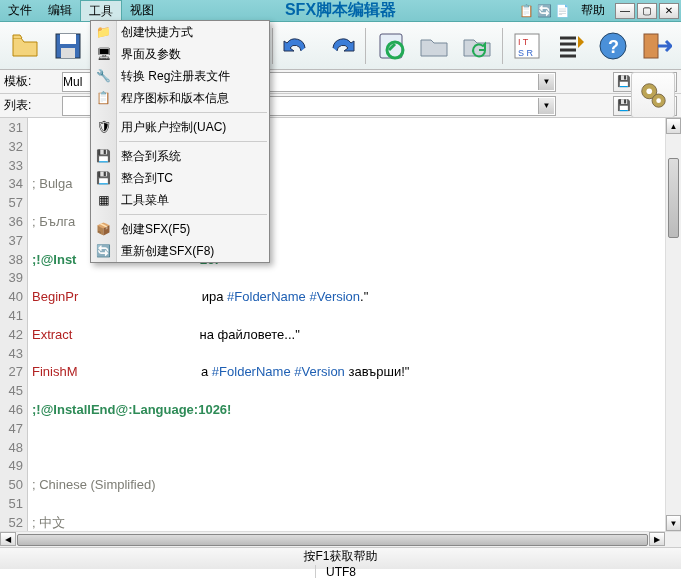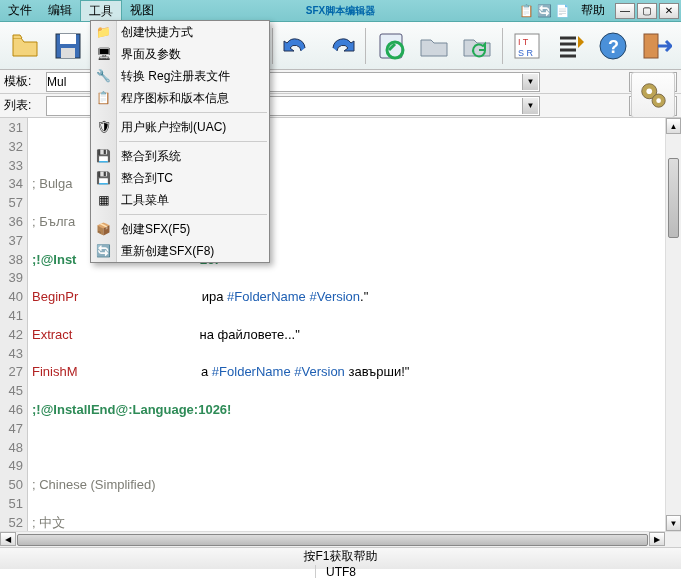--- a/index.html
+++ b/index.html
@@ -2,31 +2,31 @@
 <html><head>
 <meta charset="utf-8">
 <style>
 * { box-sizing: border-box; margin: 0; padding: 0; font-family: "Microsoft YaHei", "SimSun", Arial, sans-serif; }
 body { width: 681px; height: 578px; background: #fff; overflow: hidden; font-size: 12px; }
 
 .titlebar { height: 22px; background: linear-gradient(#8fd4d9,#7ec9ce); display: flex; align-items: center; border-bottom: 1px solid #5aa; position: relative; }
 .menubar { display: flex; align-items: center; height: 100%; }
 .menu-item { padding: 8px 8px; height: 100%; display: flex; align-items: center; cursor: default; }
 .menu-item.active { background: #d0e8ea; border: 1px solid #5aa; border-bottom: none; }
-.title-center { position: absolute; left: 0; right: 0; text-align: center; color: #0066aa; font-weight: bold; font-size: 10px; pointer-events: none; }
+.title-center { position: absolute; left: 0; right: 0; text-align: center; color: #0066aa; font-weight: bold; font-size: 16px; pointer-events: none; }
 .title-right { margin-left: auto; display: flex; align-items: center; gap: 2px; padding-right: 2px; }
 .title-btn { width: 20px; height: 16px; border: 1px solid #888; background: linear-gradient(#fff,#ddd); display: flex; align-items: center; justify-content: center; font-size: 10px; }
 .title-icon { width: 16px; height: 16px; display: flex; align-items: center; justify-content: center; font-size: 12px; }
 
 .toolbar { height: 48px; background: linear-gradient(#fbfcfc,#e8f0f0); border-bottom: 1px solid #bbb; display: flex; align-items: center; padding: 2px 4px; gap: 2px; }
 .tool-btn { width: 42px; height: 42px; display: flex; align-items: center; justify-content: center; border: 1px solid transparent; border-radius: 3px; }
 .tool-sep { width: 1px; height: 36px; background: #bbb; margin: 0 2px; }
 .tool-svg { width: 32px; height: 32px; }
 
-.row-bar { height: 24px; background: #f5f5f5; border-bottom: 1px solid #ccc; display: flex; align-items: center; padding: 0 4px; gap: 4px; }
+.row-bar { height: 24px; background: #f5f5f5; border-bottom: 1px solid #ccc; display: flex; align-items: center; padding: 0 4px; gap: 20px; }
 .row-label { width: 38px; }
 .row-combo { flex: 0 0 auto; height: 20px; border: 1px solid #aaa; background: #fff; display: flex; align-items: center; padding: 0 0; position: relative; }
 .row-combo .dd { position: absolute; right: 1px; top: 1px; bottom: 1px; width: 16px; background: linear-gradient(#eee,#ccc); border-left: 1px solid #aaa; display: flex; align-items: center; justify-content: center; font-size: 8px; }
 .row-spacer { flex: 1; }
 .row-icon { width: 22px; height: 20px; border: 1px solid #aaa; background: linear-gradient(#fff,#eee); display: flex; align-items: center; justify-content: center; font-size: 11px; }
 .gear-box { width: 44px; height: 46px; border: 1px solid #ccc; border-radius: 3px; background: linear-gradient(#fdfdfd,#f0f0f0); position: absolute; right: 6px; top: 72px; display: flex; align-items: center; justify-content: center; }
 
 .editor-wrap { position: relative; height: 413px; display: flex; }
 .gutter { width: 28px; background: #ececec; border-right: 1px solid #ccc; text-align: right; padding-right: 4px; color: #808080; font-family: Consolas, monospace; font-size: 13px; line-height: 18.8px; padding-top: 1px; }
 .editor { flex: 1; font-family: Consolas, monospace; font-size: 13px; line-height: 18.8px; padding: 1px 4px; white-space: pre; overflow: hidden; position: relative; }

